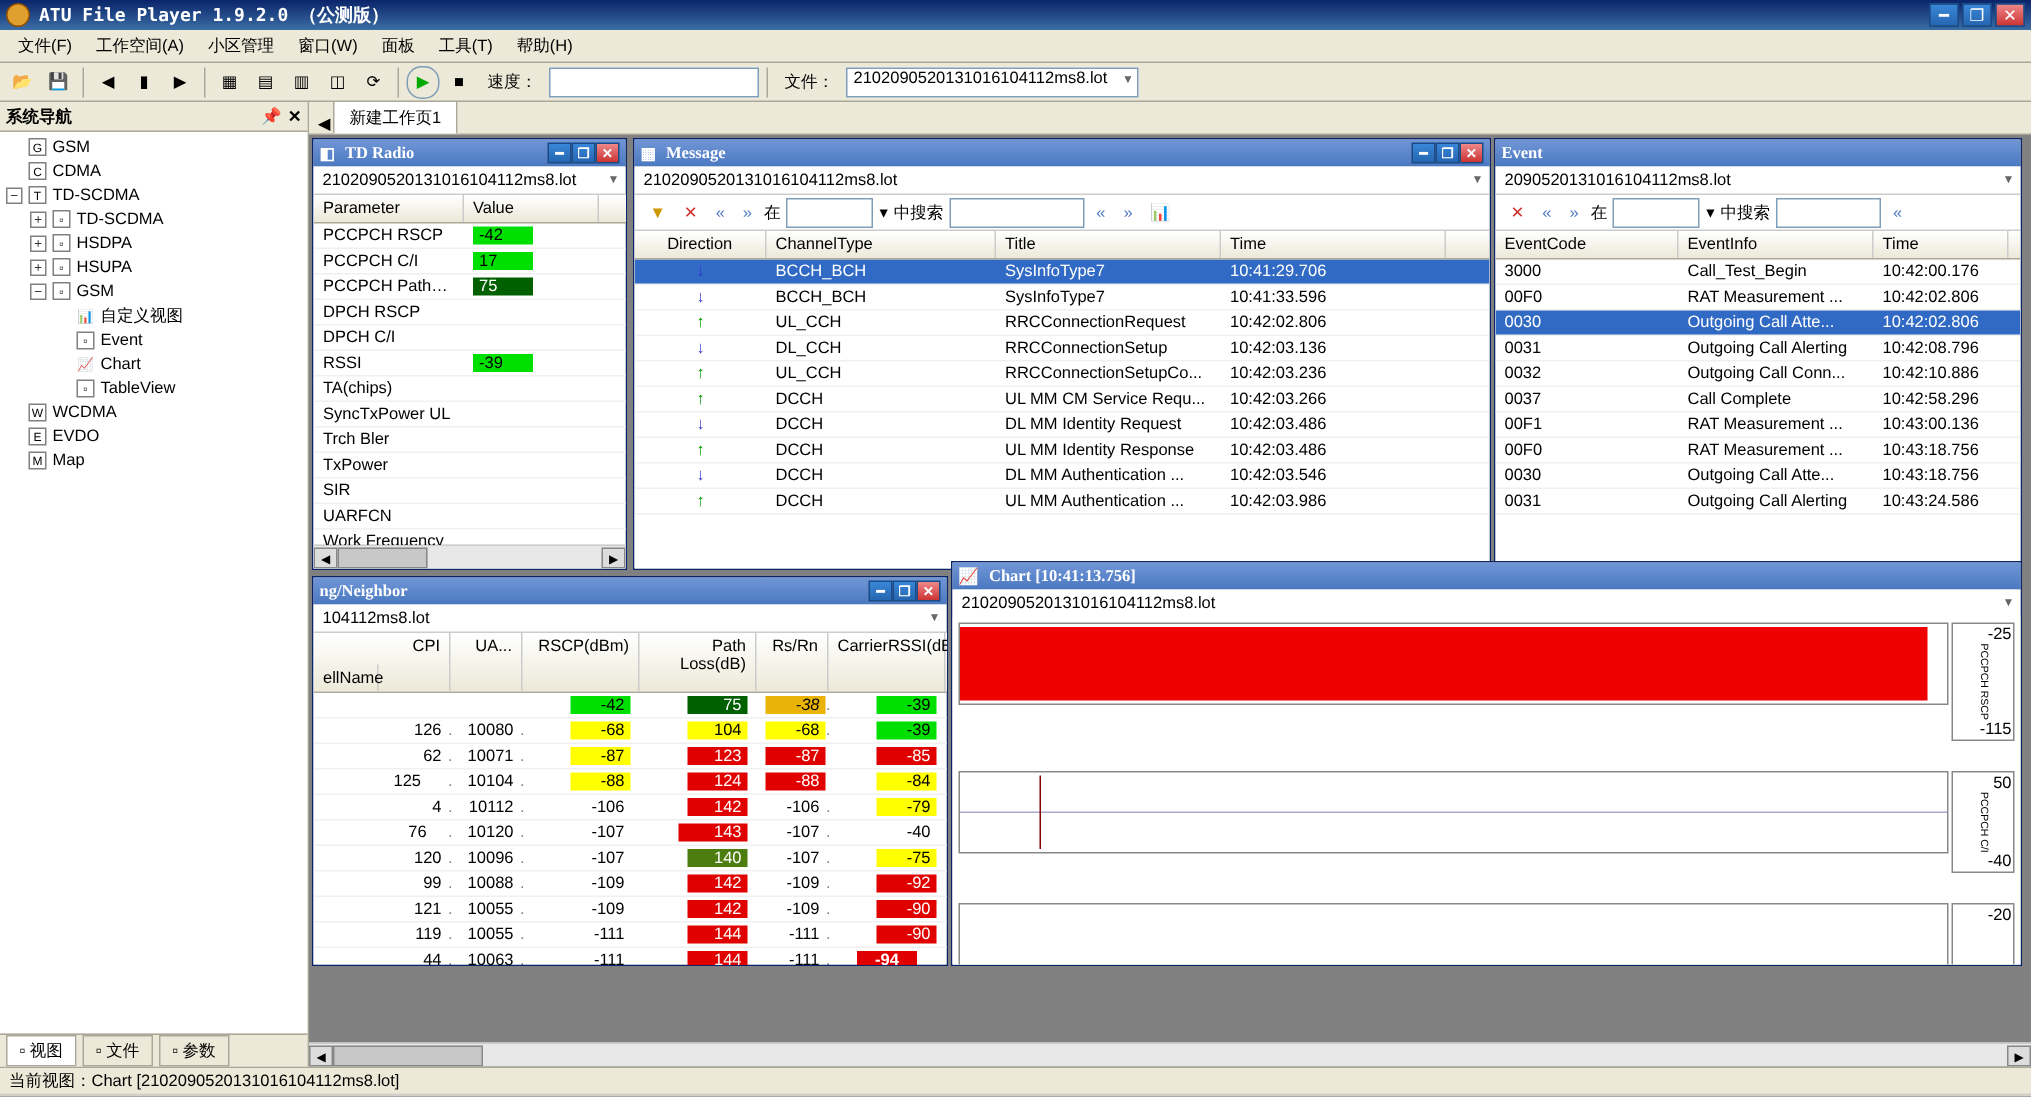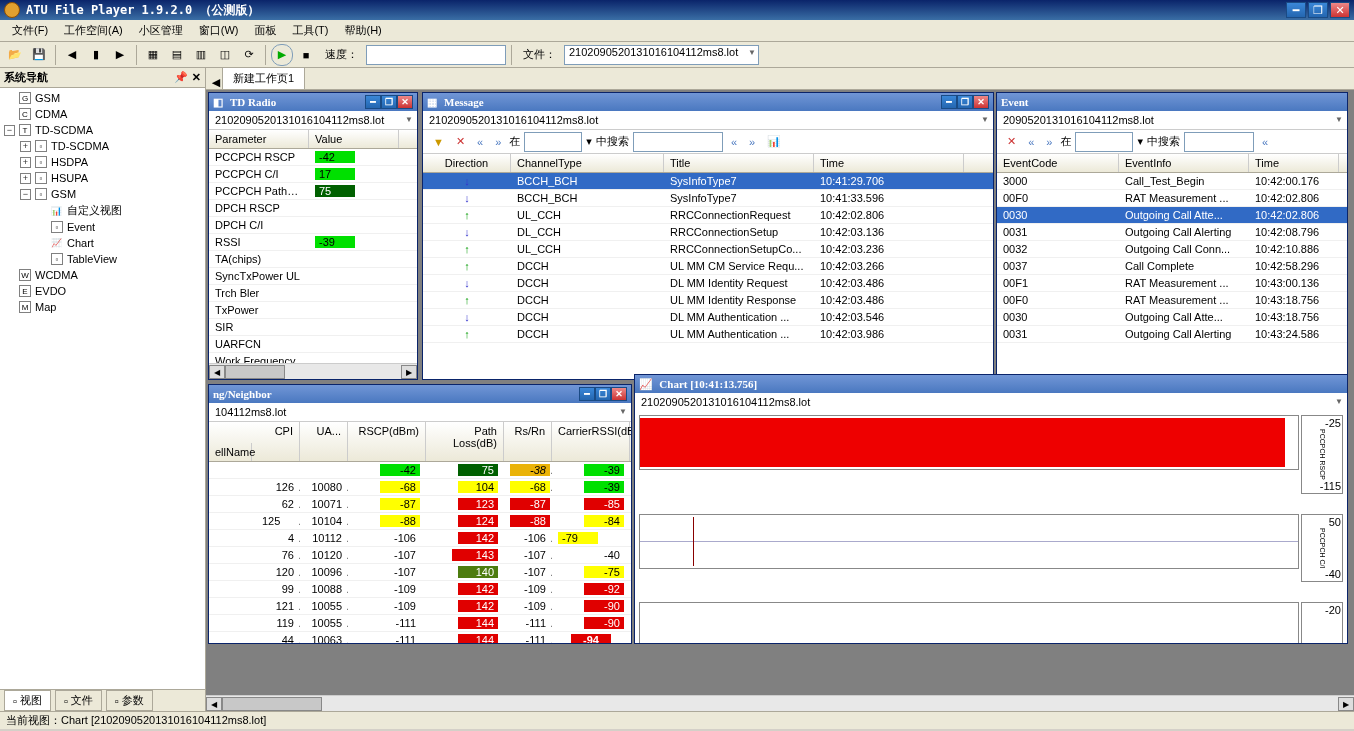--- a/index.html
+++ b/index.html
@@ -575,25 +575,25 @@
               <div style="width: 48px; text-align: right;"><span class="valbox" style="background: rgb(224, 0, 0); color: rgb(255, 255, 255);">-88</span></div>
               <div style="width: 78px; text-align: right;"><span class="valbox" style="background: rgb(255, 255, 0);">-84</span></div>
             </div>
             <div class="dt-row">
               <div style="width: 43px; text-align: right;"></div>
               <div style="width: 48px; text-align: right;"><span class="valbox">4</span></div>
               <div style="width: 48px; text-align: right;"><span class="valbox">10112</span></div>
               <div style="width: 78px; text-align: right;"><span class="valbox">-106</span></div>
               <div style="width: 78px; text-align: right;"><span class="valbox" style="background: rgb(224, 0, 0); color: rgb(255, 255, 255);">142</span></div>
               <div style="width: 48px; text-align: right;"><span class="valbox">-106</span></div>
-              <div style="width: 78px; text-align: left;"><span class="valbox" style="background: rgb(255, 255, 0);">-79</span></div>
-            </div>
-            <div class="dt-row">
-              <div style="width: 43px; text-align: right;"></div>
-              <div style="width: 48px; text-align: right;"><span class="valbox">76</span></div>
+              <div style="width: 78px; text-align: right;"><span class="valbox" style="background: rgb(255, 255, 0);">-79</span></div>
+            </div>
+            <div class="dt-row">
+              <div style="width: 43px; text-align: right;"></div>
+              <div style="width: 48px; text-align: center;"><span class="valbox">76</span></div>
               <div style="width: 48px; text-align: right;"><span class="valbox">10120</span></div>
               <div style="width: 78px; text-align: right;"><span class="valbox">-107</span></div>
               <div style="width: 78px; text-align: right;"><span class="valbox" style="background: rgb(224, 0, 0); color: rgb(255, 255, 255); padding-left: 24px;">143</span></div>
               <div style="width: 48px; text-align: right;"><span class="valbox">-107</span></div>
               <div style="width: 78px; text-align: right;"><span class="valbox">-40</span></div>
             </div>
             <div class="dt-row">
               <div style="width: 43px; text-align: right;"></div>
               <div style="width: 48px; text-align: right;"><span class="valbox">120</span></div>
               <div style="width: 48px; text-align: right;"><span class="valbox">10096</span></div>

